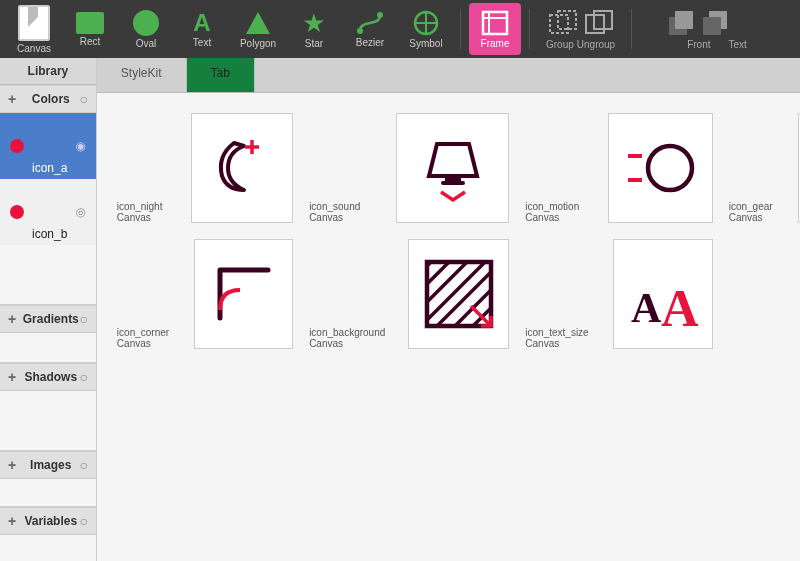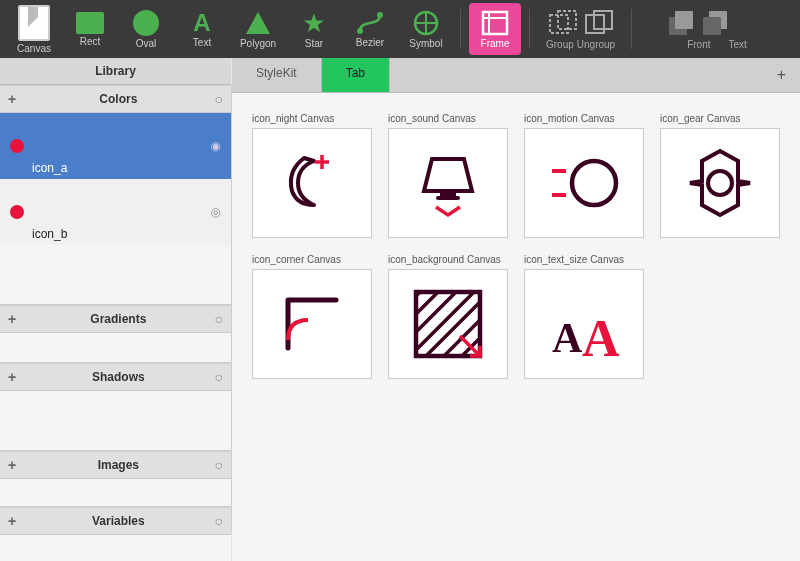--- a/index.html
+++ b/index.html
@@ -36,21 +36,20 @@
       height: calc(561px - 58px);
     }
 
     
     #left-panel {
       width: 260px;
       background: #f0f0f0;
       border-right: 1px solid #ccc;
       display: flex;
       flex-direction: column;
-      border-radius: 32px;
     }
     #left-panel-header {
       background: #d8d8d8;
       text-align: center;
       padding: 6px;
       font-weight: bold;
       font-size: 12px;
       color: #333;
       border-bottom: 1px solid #bbb;
     }
@@ -105,21 +104,21 @@
     }
     .tab {
       padding: 8px 24px;
       font-size: 12px;
       font-weight: 500;
       color: #555;
       cursor: pointer;
       border-right: 1px solid #bbb;
     }
     .tab.active {
-      background: #22c55e;
+      background: #15803d;
       color: #222;
     }
     .tab-add {
       padding: 8px 14px;
       font-size: 16px;
       color: #555;
       cursor: pointer;
       margin-left: auto;
     }
 
@@ -128,22 +127,22 @@
       flex: 1;
       padding: 20px;
       display: grid;
       grid-template-columns: repeat(4, 1fr);
       gap: 16px;
       align-content: start;
     }
 
     .canvas-card {
       display: flex;
-      flex-direction: column;
-      align-items: flex-start;
+      flex-direction: row;
+      align-items: flex-end;
       gap: 4px;
     }
     .canvas-label {
       font-size: 10px;
       color: #555;
     }
     .canvas-thumb {
       width: 120px;
       height: 110px;
       background: white;

